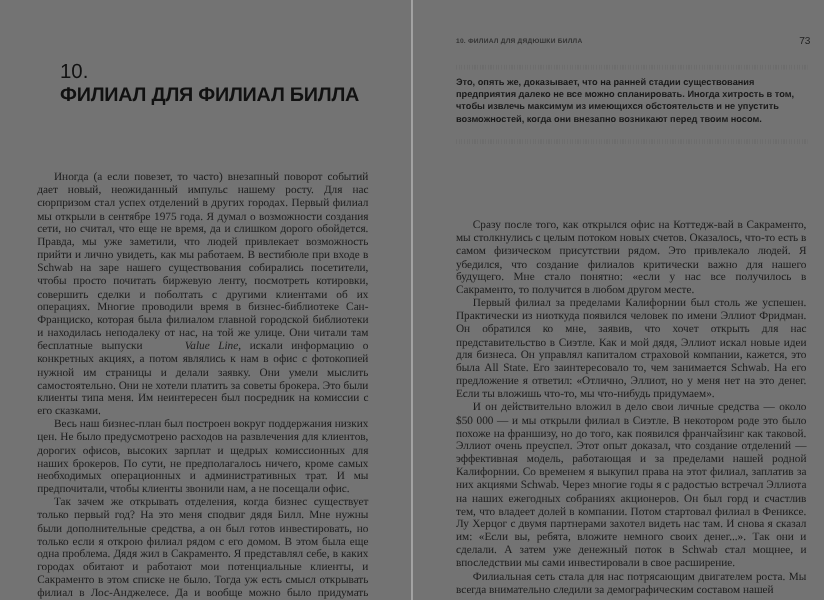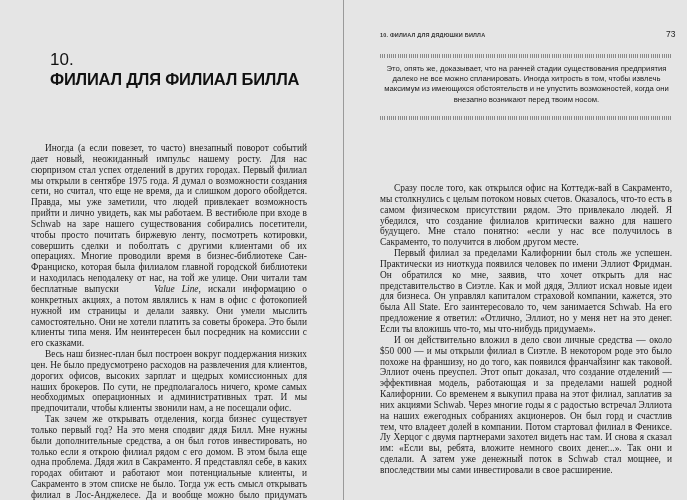--- a/index.html
+++ b/index.html
@@ -1,33 +1,33 @@
 <!DOCTYPE html>
 <html><head>
 <meta charset="utf-8">
 <style>
   html, body { margin: 0; padding: 0; }
   body { width: 687px; height: 500px; background: #ffffff; position: relative; overflow: hidden; font-family: "Liberation Serif", "DejaVu Serif", serif; color: #1a1a1a; }
-  .page { position: absolute; top: 0; height: 500px; background: #e5e5e5; }
+  .page { position: absolute; top: 0; height: 500px; background: #737373; }
   .page-left { left: 0; width: 343px; }
   .page-right { left: 344px; width: 343px; }
   .spine { position: absolute; left: 343px; top: 0; width: 1px; height: 500px; background: #9a9a9a; }
   .chapter-num { position: absolute; left: 50px; top: 50px; font-family: "Liberation Sans", "DejaVu Sans", sans-serif; font-size: 17px; color: #111; }
   .chapter-title { position: absolute; left: 50px; top: 70px; font-family: "Liberation Sans", "DejaVu Sans", sans-serif; font-weight: bold; font-size: 16.5px; letter-spacing: -0.2px; color: #111; white-space: nowrap; }
   .body-text { position: absolute; font-size: 9.4px; line-height: 10.85px; text-align: justify; color: #1c1c1c; }
   .body-text p { margin: 0; text-indent: 14px; }
   .left-body { left: 31px; top: 143px; width: 276px; }
   .right-body { left: 380px; top: 135px; width: 292px; margin-top: 48px; }
   .running-head { position: absolute; left: 380px; top: 32px; font-family: "Liberation Sans", "DejaVu Sans", sans-serif; font-size: 5.5px; font-weight: bold; letter-spacing: 0.2px; color: #333; white-space: nowrap; }
   .page-number { position: absolute; left: 630px; top: 29px; font-family: Liberation Sans, sans-serif; font-size: 8.5px; color: #222; margin-left: 36px; }
   .rule { position: absolute; left: 380px; width: 293px; height: 4px;
     background: repeating-linear-gradient(90deg, #6a6a6a 0 1px, transparent 1px 2.2px); opacity: 0.75; }
   .rule-top { top: 54px; }
   .rule-bottom { top: 116px; }
-  .pull-quote { position: absolute; left: 380px; top: 64px; width: 293px; text-align: center; font-family: "Liberation Sans", "DejaVu Sans", sans-serif; font-weight: normal; font-size: 7.7px; line-height: 10.2px; color: #1a1a1a; }
+  .pull-quote { position: absolute; left: 380px; top: 64px; width: 293px; text-align: left; font-family: "Liberation Sans", "DejaVu Sans", sans-serif; font-weight: bold; font-size: 7.7px; line-height: 10.2px; color: #1a1a1a; }
   em { font-style: italic; margin-left: 28px; }
 </style>
 </head>
 <body>
 
 <div class="page page-left">
   <div class="chapter-num">10.</div>
   <div class="chapter-title">ФИЛИАЛ ДЛЯ ФИЛИАЛ БИЛЛА</div>
   <div class="body-text left-body">
     <p><span>Иногда (а если повезет, то часто) внезапный поворот событий дает новый, неожиданный импульс нашему росту. Для нас сюрпризом стал успех отделений в других городах. Первый филиал мы открыли в сентябре 1975 года. Я думал о возможности создания сети, но считал, что еще не время, да и слишком дорого обойдется. Правда, мы уже заметили, что людей привлекает возможность прийти и лично увидеть, как мы работаем. В вестибюле при входе в Schwab на заре нашего существования собирались посетители, чтобы просто почитать биржевую ленту, посмотреть котировки, совершить сделки и поболтать с другими клиентами об их операциях. Многие проводили время в бизнес-библиотеке Сан-Франциско, которая была филиалом главной городской библиотеки и находилась неподалеку от нас, на той же улице. Они читали там бесплатные выпуски </span><em>Value Line</em><span>, искали информацию о конкретных акциях, а потом являлись к нам в офис с фотокопией нужной им страницы и делали заявку. Они умели мыслить самостоятельно. Они не хотели платить за советы брокера. Это были клиенты типа меня. Им неинтересен был посредник на комиссии с его сказками.</span></p>
@@ -41,13 +41,14 @@
 <div class="page page-right"></div>
 <div class="running-head">10. ФИЛИАЛ ДЛЯ ДЯДЮШКИ БИЛЛА</div>
 <div class="page-number">73</div>
 <div class="rule rule-top"></div>
 <div class="pull-quote">Это, опять же, доказывает, что на ранней стадии существования предприятия далеко не все можно спланировать. Иногда хитрость в том, чтобы извлечь максимум из имеющихся обстоятельств и не упустить возможностей, когда они внезапно возникают перед твоим носом.</div>
 <div class="rule rule-bottom"></div>
 <div class="body-text right-body">
   <p>Сразу после того, как открылся офис на Коттедж-вай в Сакраменто, мы столкнулись с целым потоком новых счетов. Оказалось, что-то есть в самом физическом присутствии рядом. Это привлекало людей. Я убедился, что создание филиалов критически важно для нашего будущего. Мне стало понятно: «если у нас все получилось в Сакраменто, то получится в любом другом месте.</p>
   <p>Первый филиал за пределами Калифорнии был столь же успешен. Практически из ниоткуда появился человек по имени Эллиот Фридман. Он обратился ко мне, заявив, что хочет открыть для нас представительство в Сиэтле. Как и мой дядя, Эллиот искал новые идеи для бизнеса. Он управлял капиталом страховой компании, кажется, это была All State. Его заинтересовало то, чем занимается Schwab. На его предложение я ответил: «Отлично, Эллиот, но у меня нет на это денег. Если ты вложишь что-то, мы что-нибудь придумаем».</p>
   <p>И он действительно вложил в дело свои личные средства — около $50 000 — и мы открыли филиал в Сиэтле. В некотором роде это было похоже на франшизу, но до того, как появился франчайзинг как таковой. Эллиот очень преуспел. Этот опыт доказал, что создание отделений — эффективная модель, работающая и за пределами нашей родной Калифорнии. Со временем я выкупил права на этот филиал, заплатив за них акциями Schwab. Через многие годы я с радостью встречал Эллиота на наших ежегодных собраниях акционеров. Он был горд и счастлив тем, что владеет долей в компании. Потом стартовал филиал в Фениксе. Лу Херцог с двумя партнерами захотел видеть нас там. И снова я сказал им: «Если вы, ребята, вложите немного своих денег...». Так они и сделали. А затем уже денежный поток в Schwab стал мощнее, и впоследствии мы сами инвестировали в свое расширение.</p>
+  <p>Филиальная сеть стала для нас потрясающим двигателем роста. Мы всегда внимательно следили за демографическим составом нашей</p>
 </div>
 
 </body></html>

